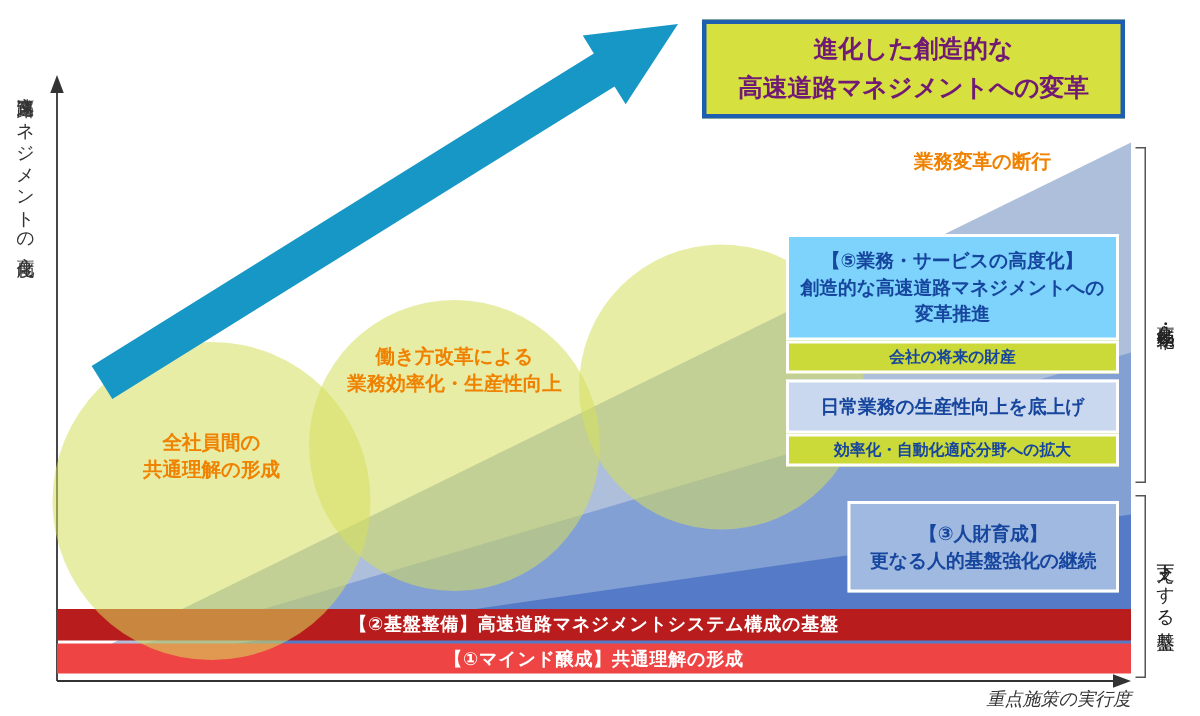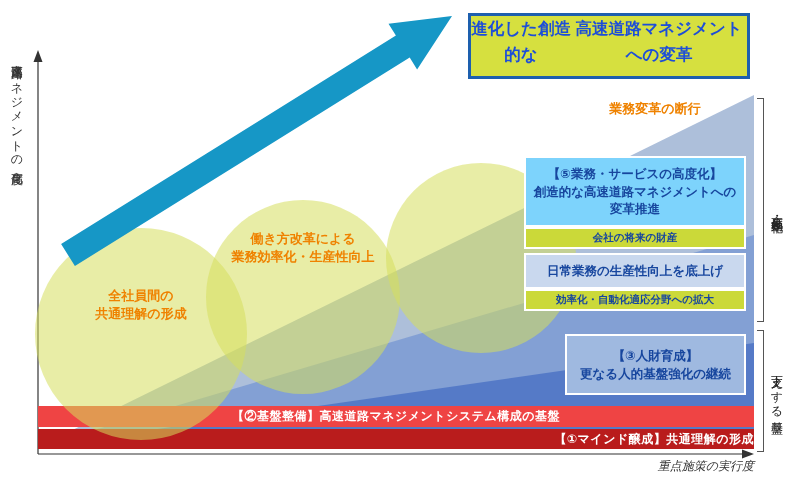--- a/index.html
+++ b/index.html
@@ -4,29 +4,29 @@
 <style>
   html,body{margin:0;padding:0;background:#fff;}
   body{font-family:"DejaVu Sans","Liberation Sans",sans-serif;}
   .canvas{position:relative;width:800px;height:477px;background:#fff;overflow:hidden;}
   .abs{position:absolute;}
   svg.layer{position:absolute;left:0;top:0;}
   .circle{border-radius:50%;background:rgba(214,223,93,0.55);}
   .circle-label{color:#ef8200;font-weight:bold;font-size:13px;line-height:1.35;text-align:center;z-index:5;}
   .goal-text{color:#ef8200;font-weight:bold;font-size:13px;line-height:1.4;text-align:center;z-index:6;}
   .band{color:#fff;font-weight:bold;font-size:12px;display:flex;align-items:center;justify-content:center;z-index:2;letter-spacing:0.5px;}
-  .band.b2{background:#ef4444;font-family:Liberation Serif, serif;}
-  .band.b1{background:#b91c1c;justify-content:flex-end;}
+  .band.b2{background:#b91c1c;}
+  .band.b1{background:#ef4444;}
   .stepwrap{z-index:7;width:222px;}
   .stepbox{border:2px solid #fff;color:#17469e;font-weight:bold;font-size:12.5px;line-height:1.4;text-align:center;padding:7px 4px;}
   .stepbox.s5{background:#7dd3fc;}
   .stepbox.s4{background:#c9d8ee;}
   .stepbox.s3{background:#9fb9e0;padding:11px 4px;margin-left:41px;}
   .tagbar{border:2px solid #fff;background:#cbd939;color:#17469e;font-weight:bold;font-size:10.5px;text-align:center;padding:2px 2px;}
-  .title-box{background:#d6e03f;border:3px solid #1d5fae;color:#1d4ed8;font-weight:bold;font-size:16.5px;line-height:1.6;text-align:center;display:flex;flex-direction:row;justify-content:center;z-index:8;}
+  .title-box{background:#d6e03f;border:3px solid #1d5fae;color:#701a75;font-weight:bold;font-size:16.5px;line-height:1.6;text-align:center;display:flex;flex-direction:column;justify-content:center;z-index:8;}
   .bracket{border:1.5px solid #555;border-left:none;z-index:4;}
   .vtext{writing-mode:vertical-rl;text-orientation:mixed;}
   .side-label{font-size:12px;color:#222;text-align:center;z-index:4;letter-spacing:1px;}
   .axis-label{font-size:12px;color:#333;z-index:4;}
 </style>
 </head>
 <body>
 
 <div class="canvas">
 

